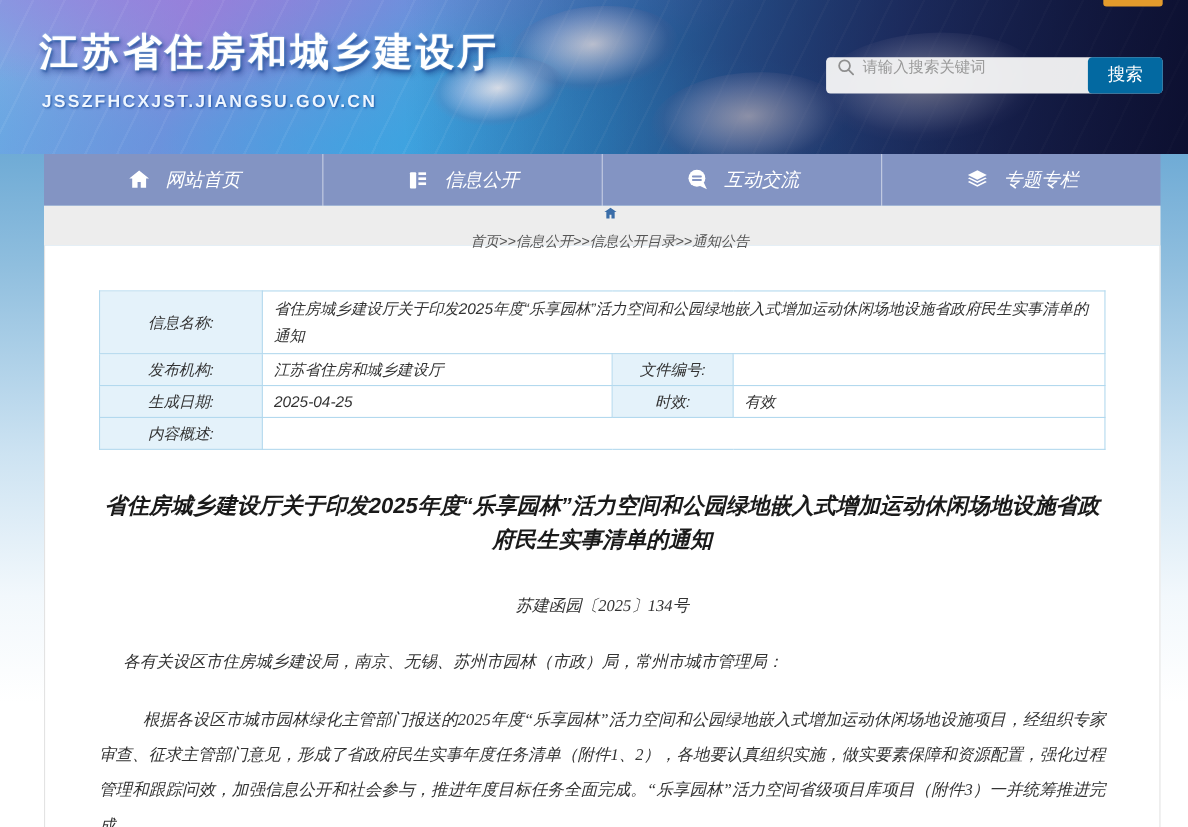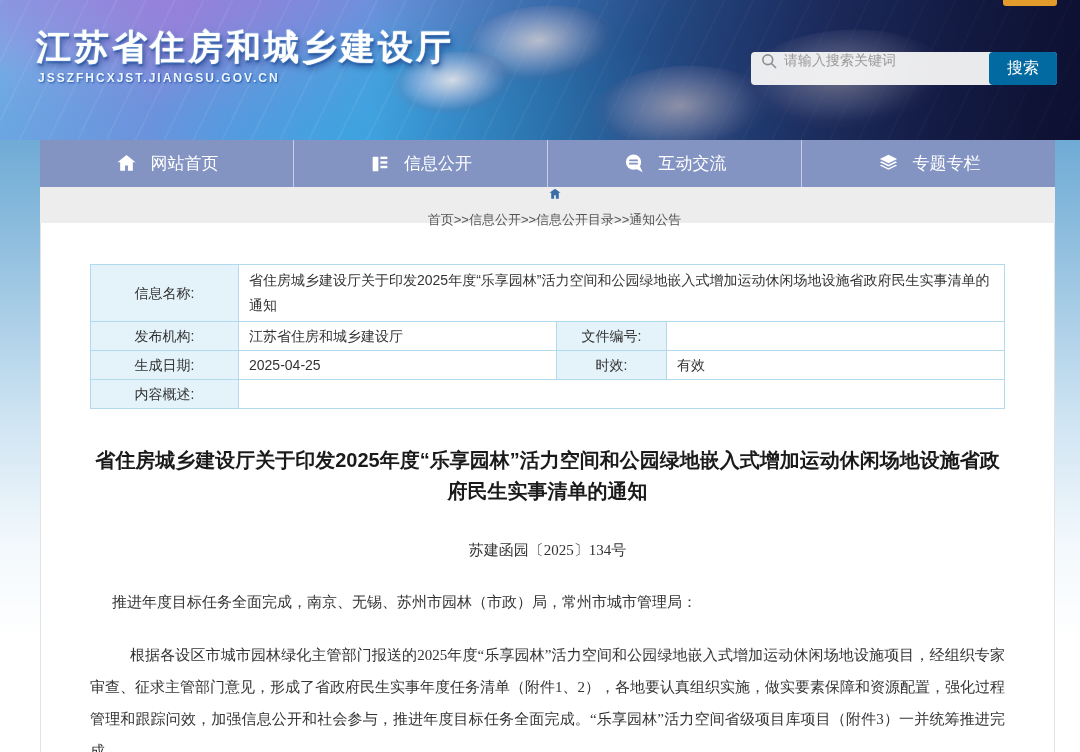--- a/index.html
+++ b/index.html
@@ -34,22 +34,22 @@
   .d2 { left:392px; top:52px; width:122px; height:62px; transform:rotate(-6deg); }
   .d3 { left:592px; top:66px; width:178px; height:88px; transform:rotate(-4deg); }
   .d4 { left:742px; top:30px; width:205px; height:98px; transform:rotate(-4deg); }
 
   .site-title {
     position:absolute; left:36px; top:24px;
     font-size:35px; font-weight:bold; color:#ffffff; letter-spacing:3px;
     text-shadow:0 0 2px #bfe4ff, 1px 2px 2px rgba(20,70,150,.85), 2px 4px 6px rgba(10,40,110,.6);
   }
   .site-url {
-    position:absolute; left:38px; top:71px;
-    font-size:12px; font-weight:bold; color:#eef6ff; letter-spacing:2px;
+    position:absolute; left:38px; top:84px;
+    font-size:16px; font-weight:bold; color:#eef6ff; letter-spacing:2px;
     text-shadow:1px 1px 2px rgba(20,70,150,.8);
   }
   .top-tab { position:absolute; top:0; right:23px; width:54px; height:6px;
     background:#e39b2c; border-radius:0 0 3px 3px; }
 
   .search-bar {
     position:absolute; top:52px; right:23px; width:306px; height:33px;
     background:rgba(246,246,246,.95); border-radius:4px; display:flex; align-items:flex-start;
   }
   .search-bar .mag { flex:0 0 auto; margin-left:9px; display:flex; }
@@ -59,21 +59,21 @@
     font-family:"Liberation Sans","DejaVu Sans",sans-serif;
   }
   .search-input::placeholder { color:#9a9a9a; }
   .search-btn {
     flex:0 0 68px; height:33px; border:none; cursor:pointer;
     background:#0369a1; color:#fff; font-size:16px; border-radius:4px;
     font-family:"Liberation Sans","DejaVu Sans",sans-serif;
   }
 
   
-  .content { position:absolute; left:40px; top:140px; width:1015px; }
+  .content { position:absolute; left:40px; top:140px; width:1015px;font-style:italic; }
 
   .nav { height:47px; display:flex; background:#8394c3; }
   .nav-item {
     flex:1; display:flex; align-items:center; justify-content:center; gap:13px;
     color:#ffffff; font-size:17px; cursor:pointer;
   }
   .nav-item + .nav-item { border-left:1px solid rgba(255,255,255,.55); }
   .nav-item svg { display:block; }
 
   .breadcrumb {
@@ -219,18 +219,18 @@
         <td class="lbl">内容概述:</td>
         <td colspan="3"></td>
       </tr>
     </tbody>
       </table>
 
     <h1 class="article-title">省住房城乡建设厅关于印发2025年度“乐享园林”活力空间和公园绿地嵌入式增加运动休闲场地设施省政府民生实事清单的通知</h1>
     <div class="doc-number">苏建函园〔2025〕134号</div>
 
     <div class="article-body">
-      <p class="para-salutation">推进年度目标任务全面完成，南京、无锡、苏州市园林（市政）局，常州市城市管理局：</p>
+      <p class="para-salutation">各有关设区市住房城乡建设局，南京、无锡、苏州市园林（市政）局，常州市城市管理局：</p>
       <p class="para-main">根据各设区市城市园林绿化主管部门报送的2025年度“乐享园林”活力空间和公园绿地嵌入式增加运动休闲场地设施项目，经组织专家审查、征求主管部门意见，形成了省政府民生实事年度任务清单（附件1、2），各地要认真组织实施，做实要素保障和资源配置，强化过程管理和跟踪问效，加强信息公开和社会参与，推进年度目标任务全面完成。“乐享园林”活力空间省级项目库项目（附件3）一并统筹推进完成。</p>
     </div>
 
   </div>
 </div>
 
 </body></html>

